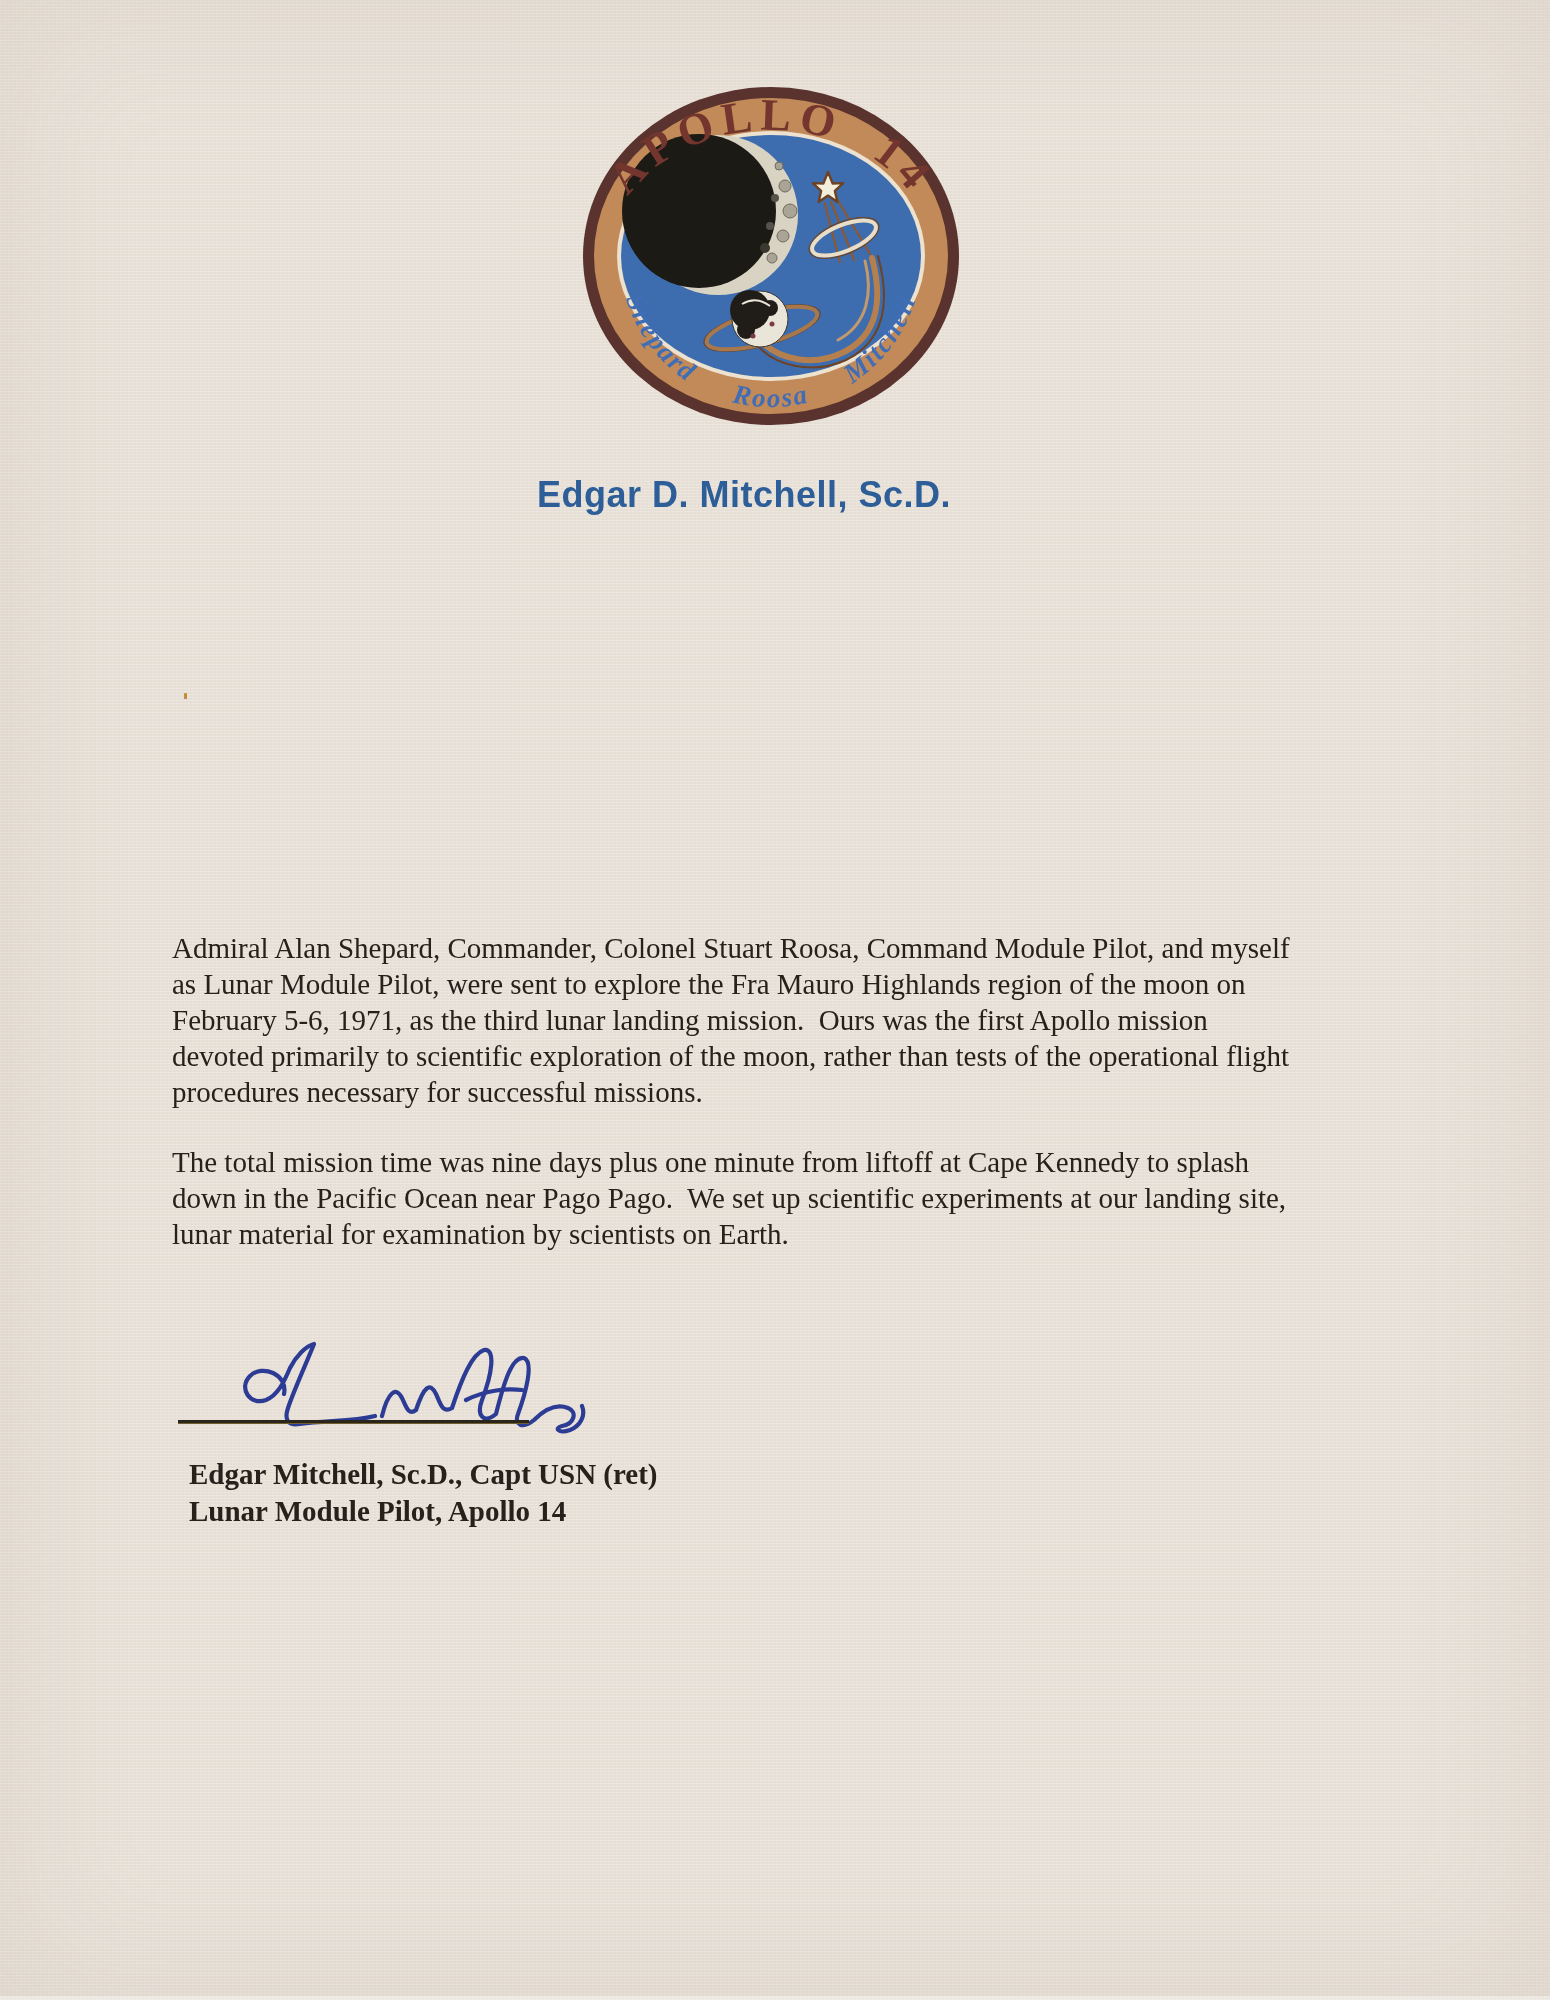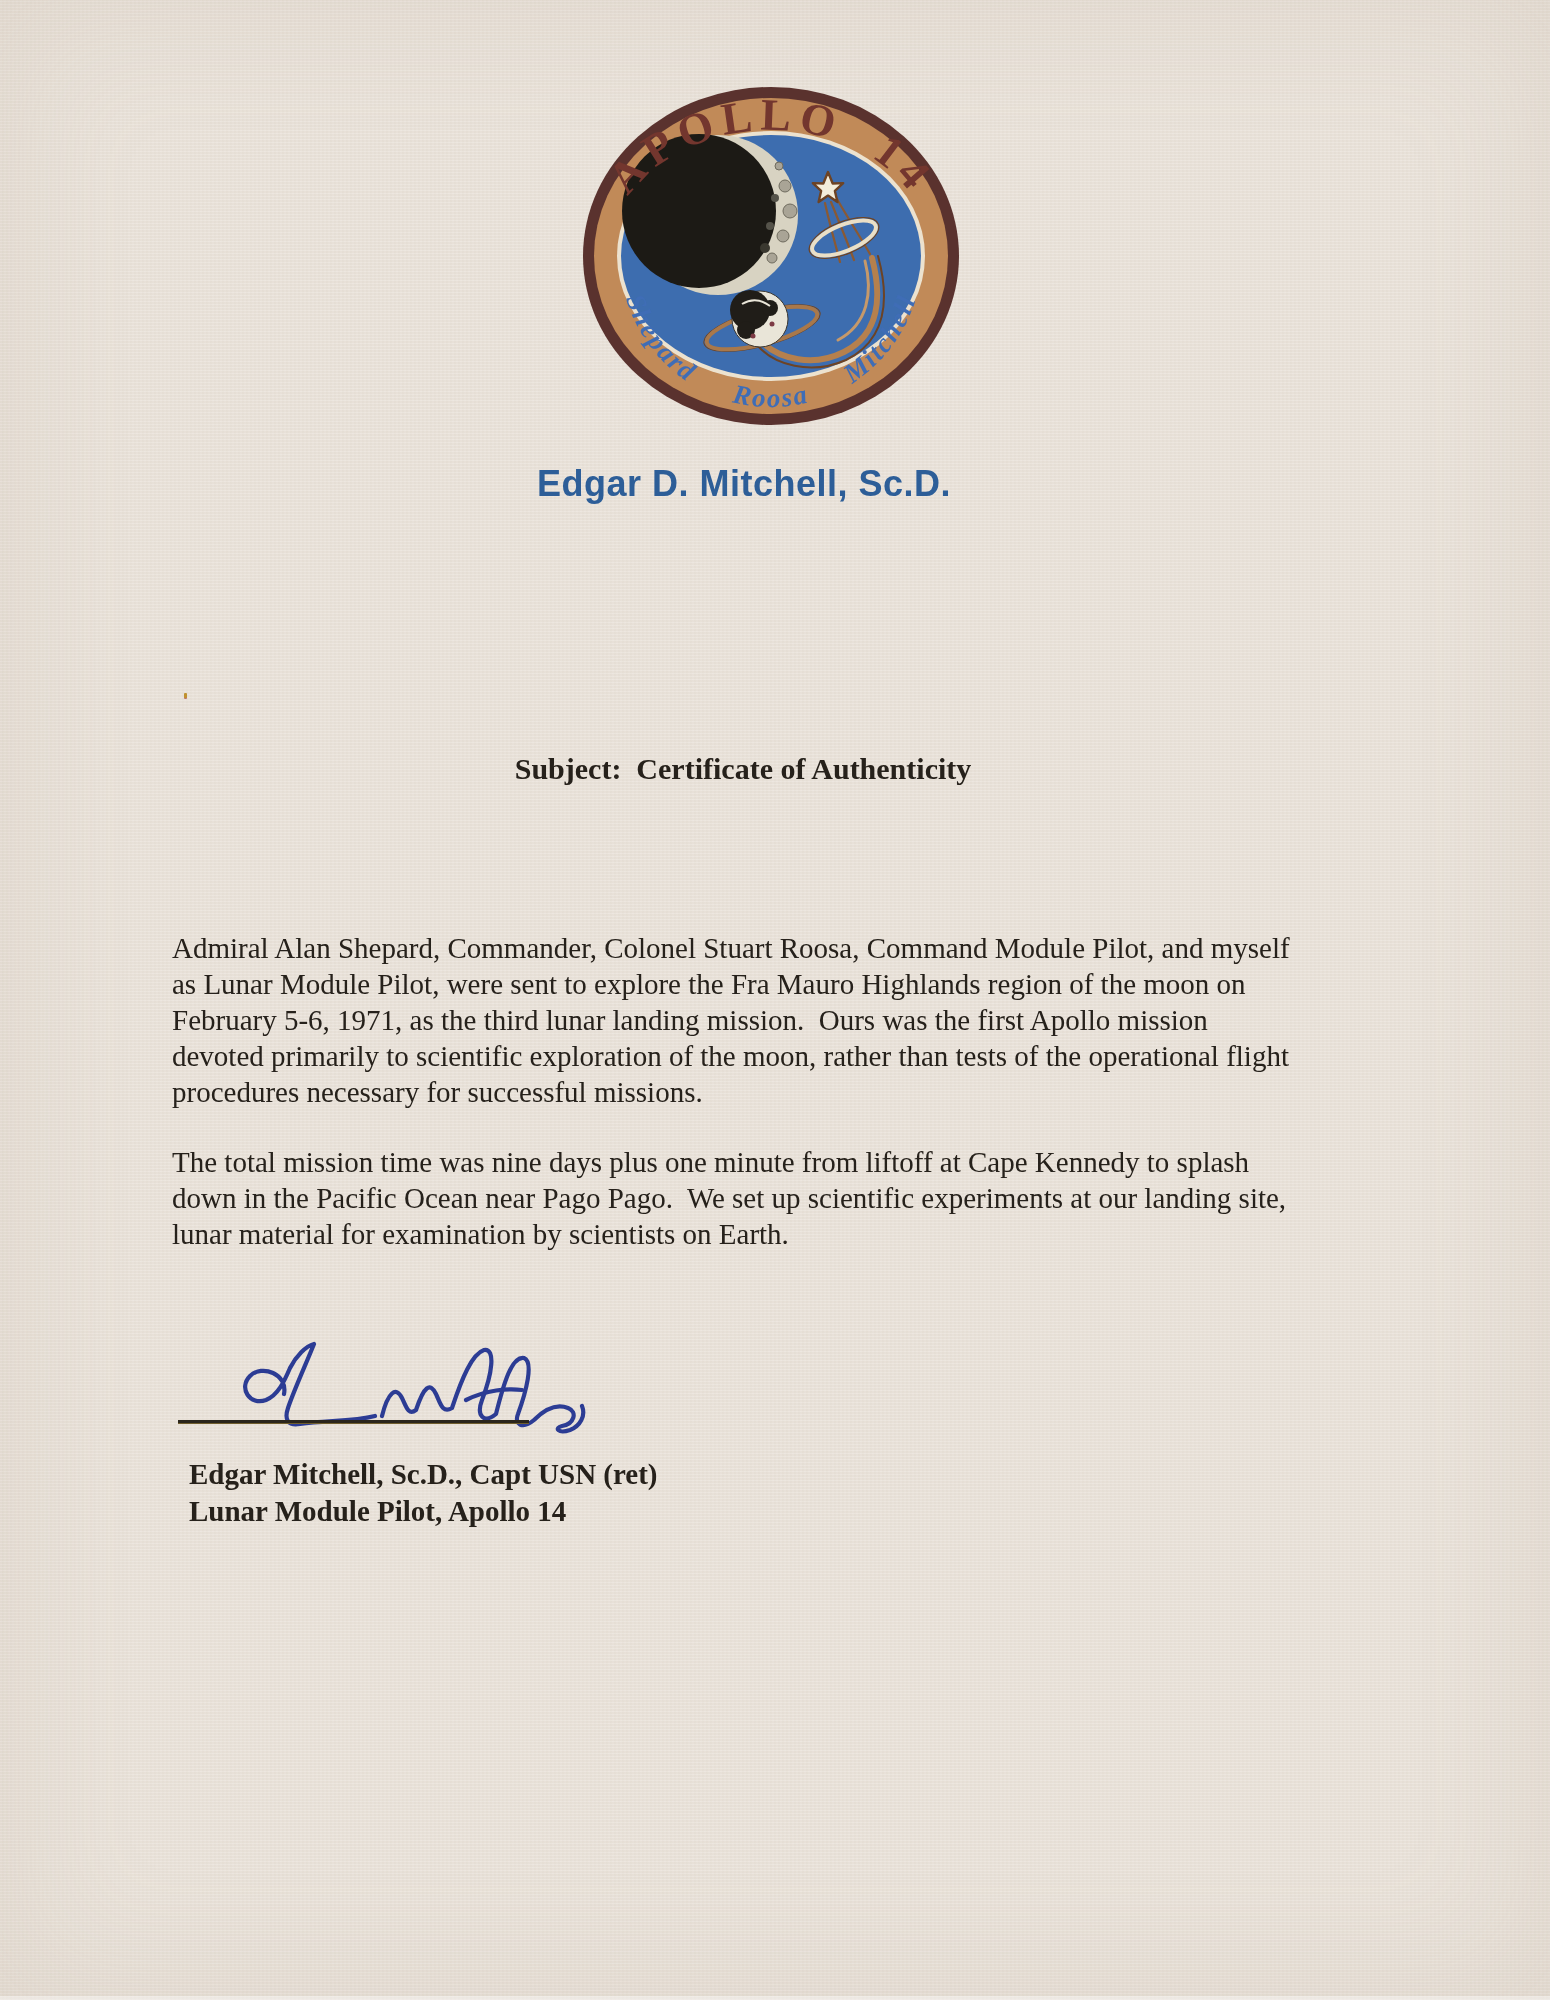--- a/index.html
+++ b/index.html
@@ -11,21 +11,21 @@
   .page{
     position:relative;width:1550px;height:2000px;overflow:hidden;
     background-color:#e9e2d9;
     background-image:
       repeating-linear-gradient(0deg, rgba(255,255,255,0.25) 0px, rgba(255,255,255,0) 1px, rgba(208,198,186,0.16) 2px, rgba(255,255,255,0) 3px),
       repeating-linear-gradient(90deg, rgba(255,255,255,0.05) 0px 2px, rgba(203,193,181,0.05) 2px 4px);
     box-shadow: inset 0 0 140px rgba(160,140,118,0.14);
   }
   .patch{position:absolute;left:582px;top:86px;width:378px;height:340px;}
   .letterhead{
-    position:absolute;left:0;right:62px;top:462px;margin:1px;
+    position:absolute;left:0;right:62px;top:462px;margin:12px;
     font-family:"Liberation Sans", sans-serif;
     font-size:36px;font-weight:bold;letter-spacing:0.5px;
     text-align:center;color:#2d5e98;
   }
   .subject{
     position:absolute;left:0;right:64px;top:752px;
     font-size:30px;font-weight:bold;color:#26211b;
     text-align:center;white-space:pre;
   }
   .para{position:absolute;left:172px;color:#26211b;font-size:29px;line-height:36px;}
@@ -116,21 +116,20 @@
     </text>
     <text font-family="Liberation Serif, serif" font-size="27" font-style="italic" font-weight="bold" letter-spacing="2" fill="#3f6db6">
       <textPath href="#arcBottom" startOffset="91%" text-anchor="end">Mitchell</textPath>
     </text>
   </svg>
 
   <h1 class="letterhead" style="color: rgb(45, 94, 152);">Edgar D. Mitchell, Sc.D.</h1>
 
   <div class="speck"></div>
 
-  <div class="subject">Subject:  Certificate of Authenticity</div>
 
 
   <div class="para p2">
     <div class="ln">Admiral Alan Shepard, Commander, Colonel Stuart Roosa, Command Module Pilot, and myself</div>
     <div class="ln">as Lunar Module Pilot, were sent to explore the Fra Mauro Highlands region of the moon on</div>
     <div class="ln">February 5-6, 1971, as the third lunar landing mission.  Ours was the first Apollo mission</div>
     <div class="ln">devoted primarily to scientific exploration of the moon, rather than tests of the operational flight</div>
     <div class="ln">procedures necessary for successful missions.</div>
   </div>
 

